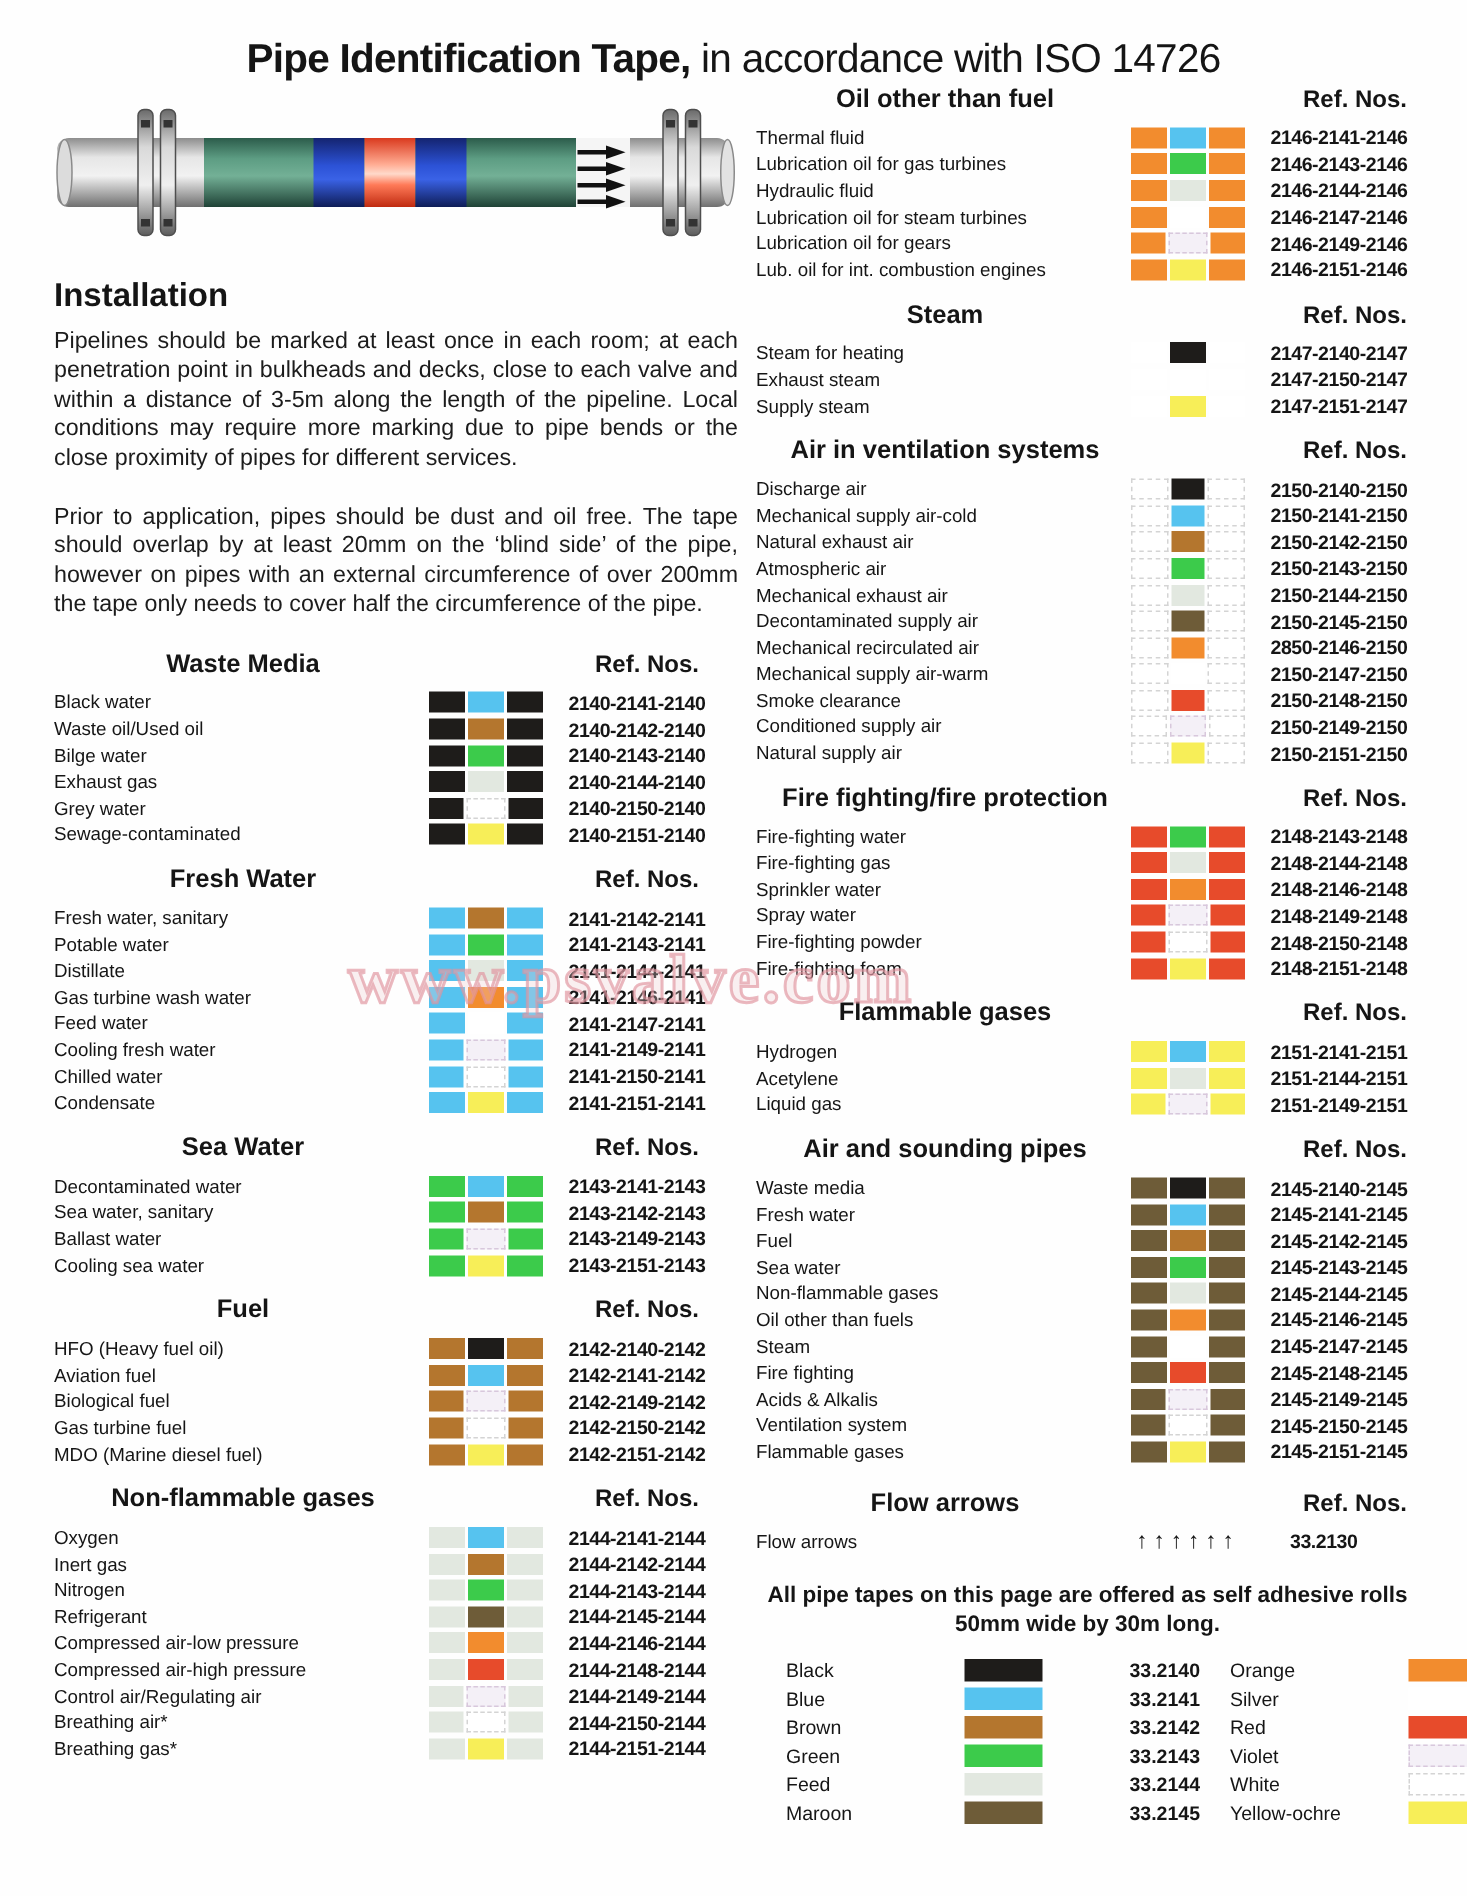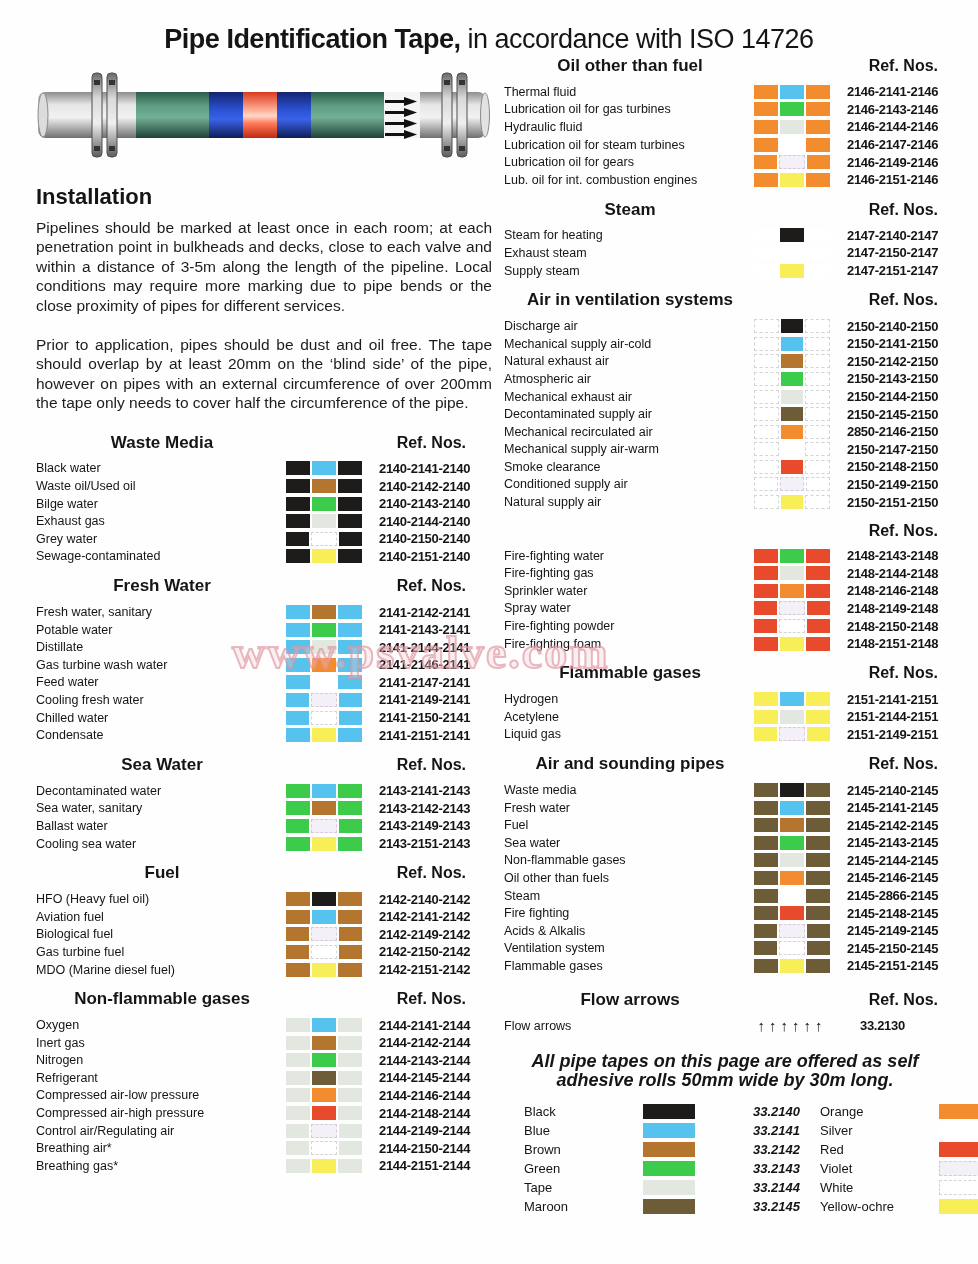--- a/index.html
+++ b/index.html
@@ -21,27 +21,27 @@
   .ref-head{flex:1;text-align:right;font-size:16px;font-weight:700;padding-right:8px;}
   .left-col .ref-head{padding-right:26px;}
   .row{display:flex;align-items:center;height:17.6px;}
   .lbl{flex:0 0 250px;font-size:12.5px;white-space:nowrap;overflow:hidden;}
   .swatch{width:76px;display:flex;gap:2px;flex:0 0 76px;}
   .swatch i{display:block;height:14px;flex:1;}
   .ref{margin-left:17px;font-size:13px;font-weight:700;letter-spacing:-0.3px;white-space:nowrap;}
   
   .arrows{flex:0 0 76px;text-align:center;font-size:15px;font-weight:700;letter-spacing:4px;line-height:14px;}
   
-  .note{margin:18px auto 4px auto;width:430px;text-align:center;font-size:18px;font-weight:700;line-height:19px;font-style:italic;}
+  .note{margin:18px auto 4px auto;width:430px;text-align:center;font-size:15px;font-weight:700;line-height:19px;}
   .legend{display:flex;margin-top:12px;}
   .legend-half{flex:1;}
   .lg-row{display:flex;align-items:center;height:19px;gap:43px;}
   .lg-name{flex:0 0 76px;font-size:13px;padding-left:20px;white-space:nowrap;}
   .lg-sw{flex:0 0 52px;height:15px;margin-left:0;}
-  .lg-ref{margin-left:15px;font-size:13px;font-weight:700;font-style:italic;}
+  .lg-ref{margin-left:15px;font-size:13px;font-weight:700;}
   
   .watermark{position:absolute;left:232px;top:626px;width:520px;font-family:"Liberation Serif",serif;
     font-weight:700;font-size:46px;letter-spacing:2px;color:rgba(240,205,210,0.30);
     -webkit-text-stroke:2px rgba(224,148,158,0.65);pointer-events:none;z-index:5;}
   svg{display:block;}
 </style>
 </head>
 <body>
 
 <div id="page">
@@ -640,20 +640,21 @@
             <span class="swatch">
               <i style="background: rgb(255, 255, 255); border: 1px dashed rgb(212, 212, 212); box-sizing: border-box;"></i>
               <i style="background: rgb(247, 238, 88); box-sizing: border-box;"></i>
               <i style="background: rgb(255, 255, 255); border: 1px dashed rgb(212, 212, 212); box-sizing: border-box;"></i>
             </span>
             <span class="ref">2150-2151-2150</span>
           </div>
         </div>
         <div>
           <div class="sec-head">
+            <span class="sec-title">Fire fighting/fire protection</span>
             <span class="ref-head">Ref. Nos.</span>
           </div>
           <div class="row">
             <span class="lbl">Fire-fighting water</span>
             <span class="swatch">
               <i style="background: rgb(231, 75, 43); box-sizing: border-box;"></i>
               <i style="background: rgb(60, 203, 75); box-sizing: border-box;"></i>
               <i style="background: rgb(231, 75, 43); box-sizing: border-box;"></i>
             </span>
             <span class="ref">2148-2143-2148</span>
@@ -796,21 +797,21 @@
             </span>
             <span class="ref">2145-2146-2145</span>
           </div>
           <div class="row">
             <span class="lbl">Steam</span>
             <span class="swatch">
               <i style="background: rgb(110, 92, 56); box-sizing: border-box;"></i>
               <i style="background: rgb(255, 255, 255); box-sizing: border-box;"></i>
               <i style="background: rgb(110, 92, 56); box-sizing: border-box;"></i>
             </span>
-            <span class="ref">2145-2866-2145</span>
+            <span class="ref">2145-2147-2145</span>
           </div>
           <div class="row">
             <span class="lbl">Fire fighting</span>
             <span class="swatch">
               <i style="background: rgb(110, 92, 56); box-sizing: border-box;"></i>
               <i style="background: rgb(231, 75, 43); box-sizing: border-box;"></i>
               <i style="background: rgb(110, 92, 56); box-sizing: border-box;"></i>
             </span>
             <span class="ref">2145-2148-2145</span>
           </div>
@@ -872,21 +873,21 @@
             <span class="lg-name">Brown</span>
             <span class="lg-sw" style="background: rgb(180, 118, 46); box-sizing: border-box;"></span>
             <span class="lg-ref">33.2142</span>
           </div>
           <div class="lg-row">
             <span class="lg-name">Green</span>
             <span class="lg-sw" style="background: rgb(60, 203, 75); box-sizing: border-box;"></span>
             <span class="lg-ref">33.2143</span>
           </div>
           <div class="lg-row">
-            <span class="lg-name">Tape</span>
+            <span class="lg-name">Feed</span>
             <span class="lg-sw" style="background: rgb(226, 232, 224); box-sizing: border-box;"></span>
             <span class="lg-ref">33.2144</span>
           </div>
           <div class="lg-row">
             <span class="lg-name">Maroon</span>
             <span class="lg-sw" style="background: rgb(110, 92, 56); box-sizing: border-box;"></span>
             <span class="lg-ref">33.2145</span>
           </div>
         </div>
       <div class="legend-half" id="legend-right">

